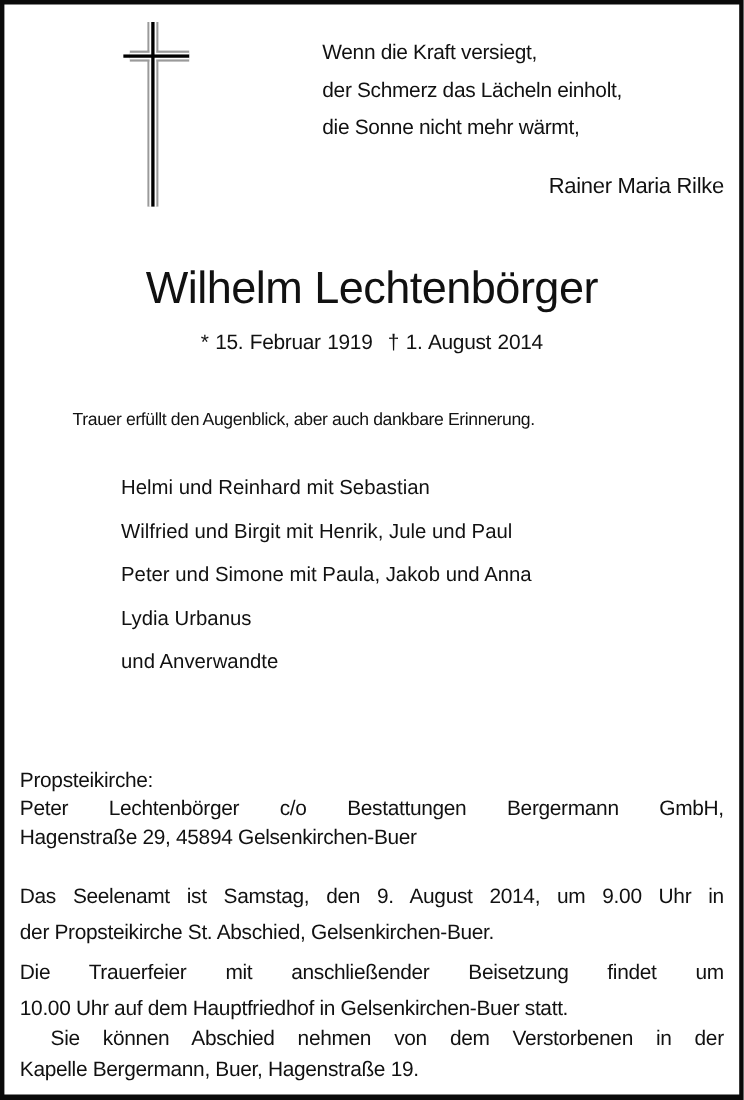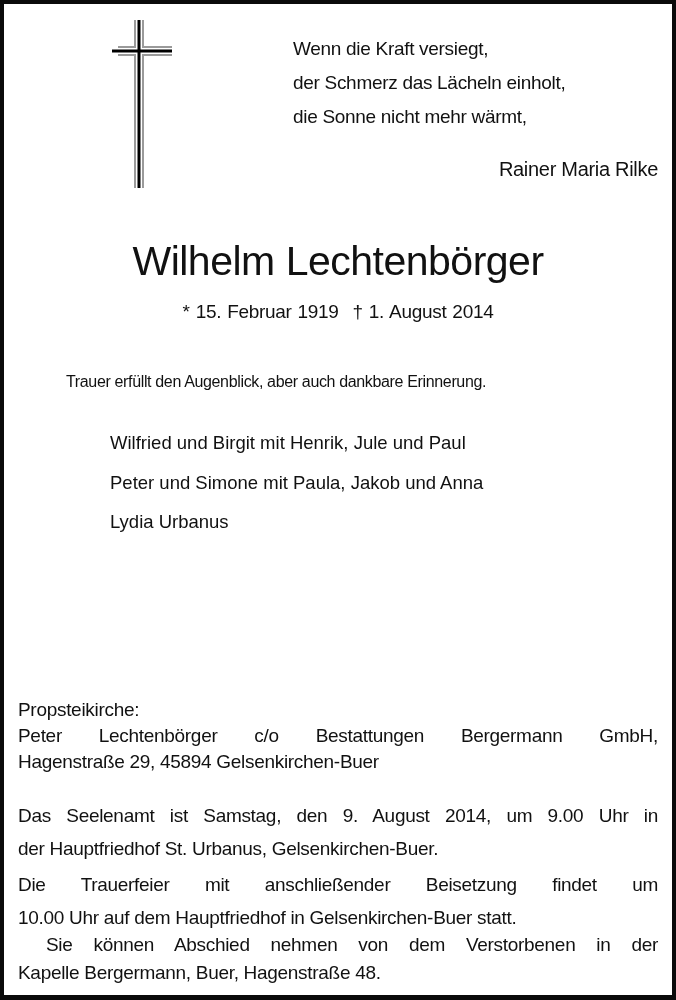--- a/index.html
+++ b/index.html
@@ -58,37 +58,39 @@
 
 <div class="name">Wilhelm Lechtenbörger</div>
 
 <div class="dates">
   <span>* 15. Februar 1919</span><span class="gap"></span><span>† 1. August 2014</span>
 </div>
 
 <div class="intro">Trauer erfüllt den Augenblick, aber auch dankbare Erinnerung.</div>
 
 <div class="family">
+  <div>Helmi und Reinhard mit Sebastian</div>
   <div>Wilfried und Birgit mit Henrik, Jule und Paul</div>
   <div>Peter und Simone mit Paula, Jakob und Anna</div>
   <div>Lydia Urbanus</div>
+  <div>und Anverwandte</div>
 </div>
 
 <div class="block addr">
   <div>Propsteikirche:</div>
   <div class="just">Peter Lechtenbörger c/o Bestattungen Bergermann GmbH,</div>
   <div>Hagenstraße 29, 45894 Gelsenkirchen-Buer</div>
 </div>
 
 <div class="block mass">
   <div class="just">Das Seelenamt ist Samstag, den 9. August 2014, um 9.00 Uhr in</div>
-  <div>der Hauptfriedhof St. Urbanus, Gelsenkirchen-Buer.</div>
+  <div>der Propsteikirche St. Abschied, Gelsenkirchen-Buer.</div>
 </div>
 
 <div class="block fun">
   <div class="just">Die Trauerfeier mit anschließender Beisetzung findet um</div>
   <div>10.00 Uhr auf dem Hauptfriedhof in Gelsenkirchen-Buer statt.</div>
 </div>
 
 <div class="block visit">
   <div class="just">Sie können Abschied nehmen von dem Verstorbenen in der</div>
-  <div>Kapelle Bergermann, Buer, Hagenstraße 48.</div>
+  <div>Kapelle Bergermann, Buer, Hagenstraße 19.</div>
 </div>
 
 </body></html>

